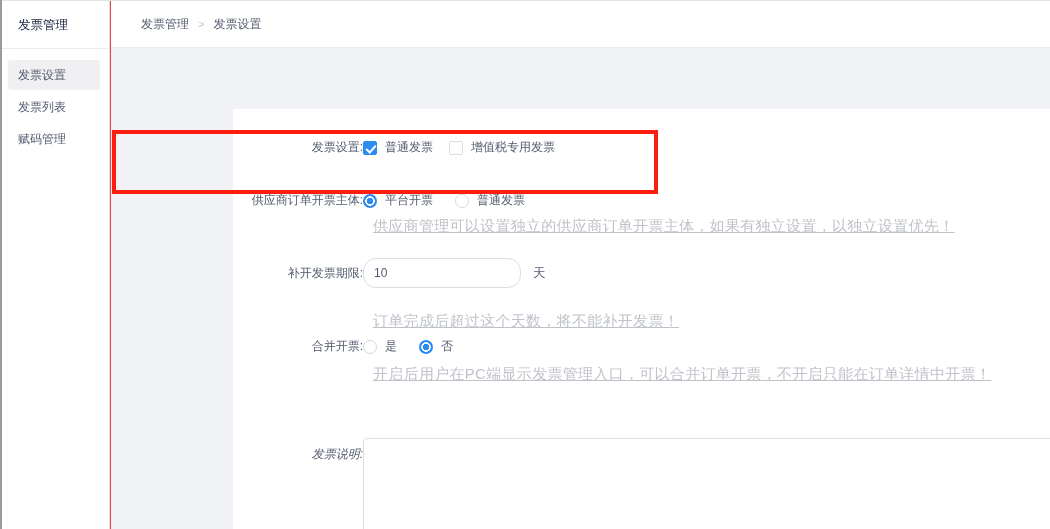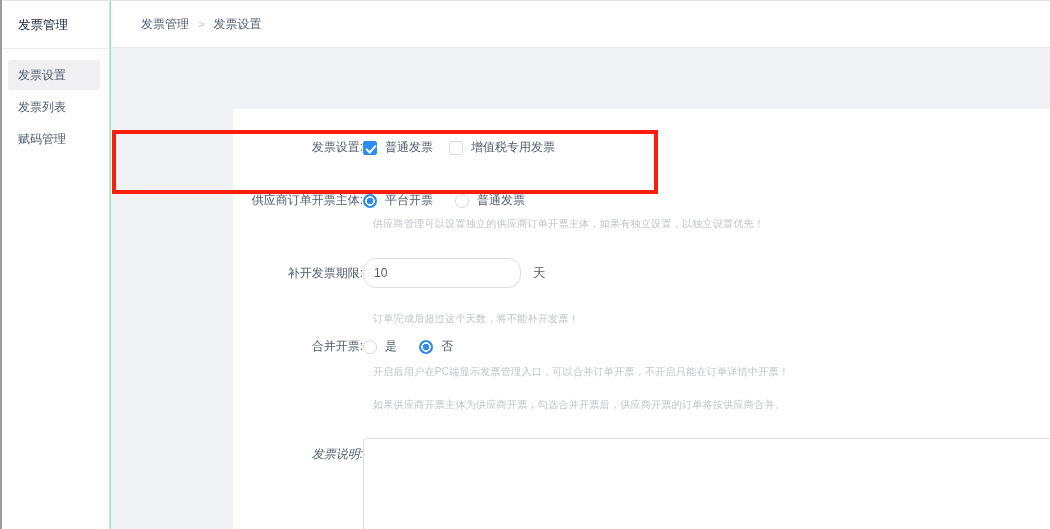--- a/index.html
+++ b/index.html
@@ -1,18 +1,18 @@
 <!DOCTYPE html>
 <html><head>
 <meta charset="utf-8">
 <style>
   * { box-sizing: border-box; margin: 0; padding: 0; }
   html,body { width:1050px; height:529px; overflow:hidden; background:#fff;
     font-family:"Liberation Sans","DejaVu Sans",sans-serif; }
-  .app { position:relative; width:1011px; height:529px; background:#86efac; }
+  .app { position:relative; width:1011px; height:529px; background:#ef4444; }
 
   
   .edge-left { position:absolute; left:0; top:0; width:2px; height:529px; background:#9b9b9b; }
   .edge-top  { position:absolute; left:0; top:0; width:1050px; height:1px; background:#e2e4e8; }
 
   
   .sidebar { position:absolute; left:2px; top:1px; width:108px; height:528px;
     background:#fff; border-right:1px solid #dcdee2; }
   .sidebar-title { height:48px; line-height:48px; padding-left:16px;
     font-size:12.5px; color:#17233d; border-bottom:1px solid #ececf0; }
@@ -30,21 +30,21 @@
   .breadcrumb .current { color:#515a6e; }
 
   
   .content { position:absolute; left:111px; top:48px; width:939px; height:481px; background:#f0f2f5; }
   .card { position:absolute; left:122px; top:61px; width:928px; height:468px; background:#fff; }
 
   
   .row { position:absolute; left:0; display:flex; align-items:center; width:928px; }
   .lbl { width:130px; flex:0 0 130px; text-align:right; font-size:12px; color:#515a6e; }
   .ctl { display:flex; align-items:center; }
-  .help { position:absolute; left:140px; font-size:10px; color:#bfc3c9; letter-spacing:0.3px; }
+  .help { position:absolute; left:140px; font-size:15px; color:#bfc3c9; letter-spacing:0.3px;text-decoration:underline; }
 
   
   .cbx { width:14px; height:14px; border-radius:2px; position:relative; flex:0 0 14px; }
   .cbx.on { background:#2d8cf0; border:1px solid #2d8cf0; }
   .cbx.on::after { content:""; position:absolute; left:4px; top:1px; width:4px; height:8px;
     border:solid #fff; border-width:0 2px 2px 0; transform:rotate(42deg); }
   .cbx.off { background:#fff; border:1px solid #dcdee2; }
   .opt-text { font-size:12px; color:#515a6e; margin-left:8px; }
 
   
@@ -132,21 +132,20 @@
         <div class="ctl">
           <span class="rdo off"></span>
           <span class="opt-text">是</span>
         </div>
         <div class="ctl gap22">
           <span class="rdo on"></span>
           <span class="opt-text">否</span>
         </div>
       </div>
       <div class="help" style="top:256px;">开启后用户在PC端显示发票管理入口，可以合并订单开票，不开启只能在订单详情中开票！</div>
-      <div class="help" style="top:289px;">如果供应商开票主体为供应商开票，勾选合并开票后，供应商开票的订单将按供应商合并。</div>
 
       <div class="row row-top" style="top:329px;">
         <div class="lbl" style="padding-top:8px;font-style:italic;">发票说明:</div>
         <div class="ctl">
           <textarea class="note-area" style=""></textarea>
         </div>
       </div>
 
     </div>
   </main>

